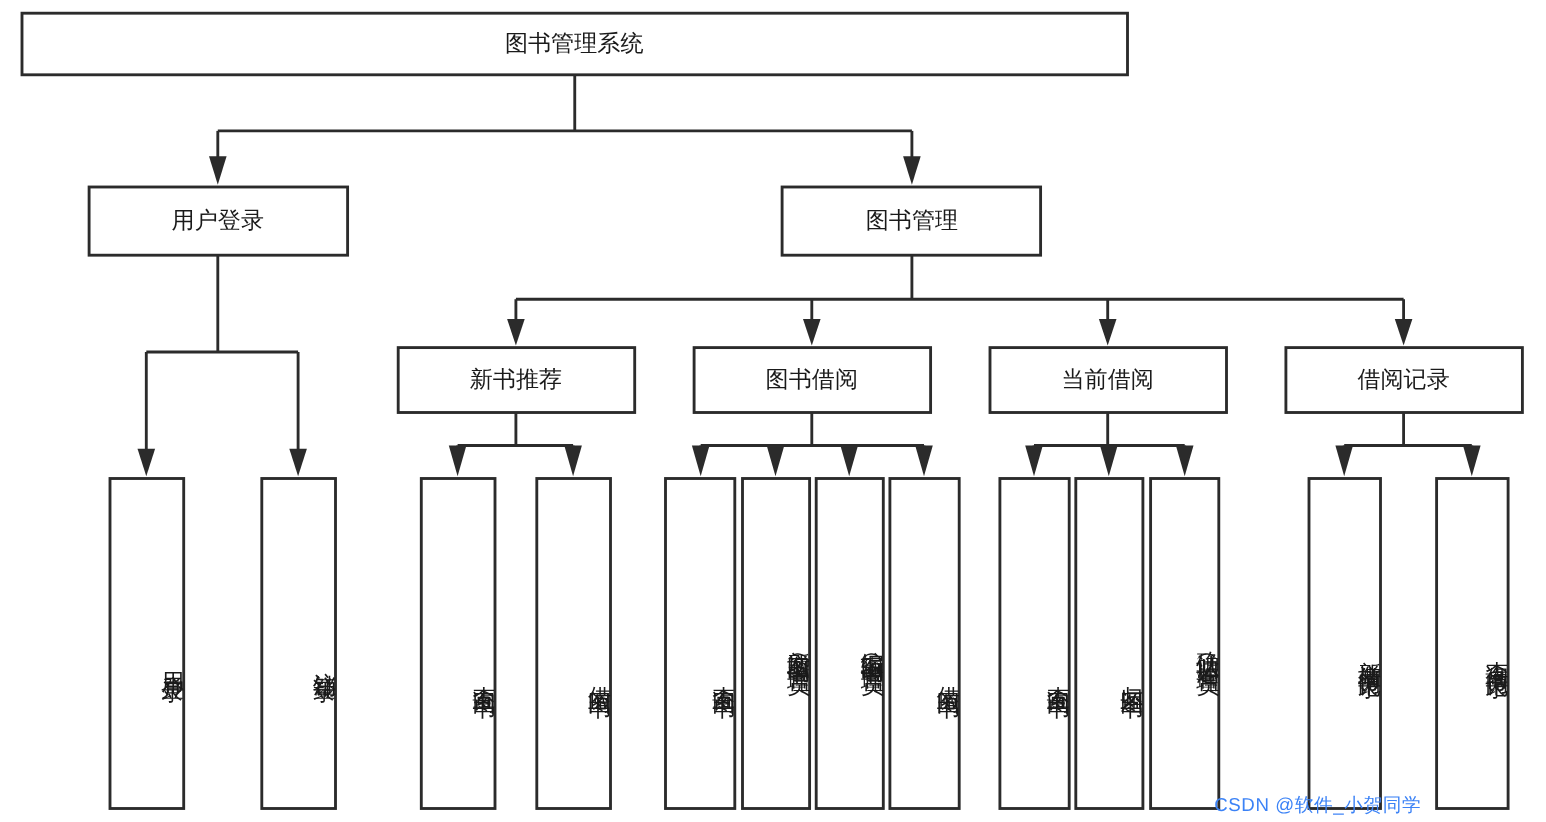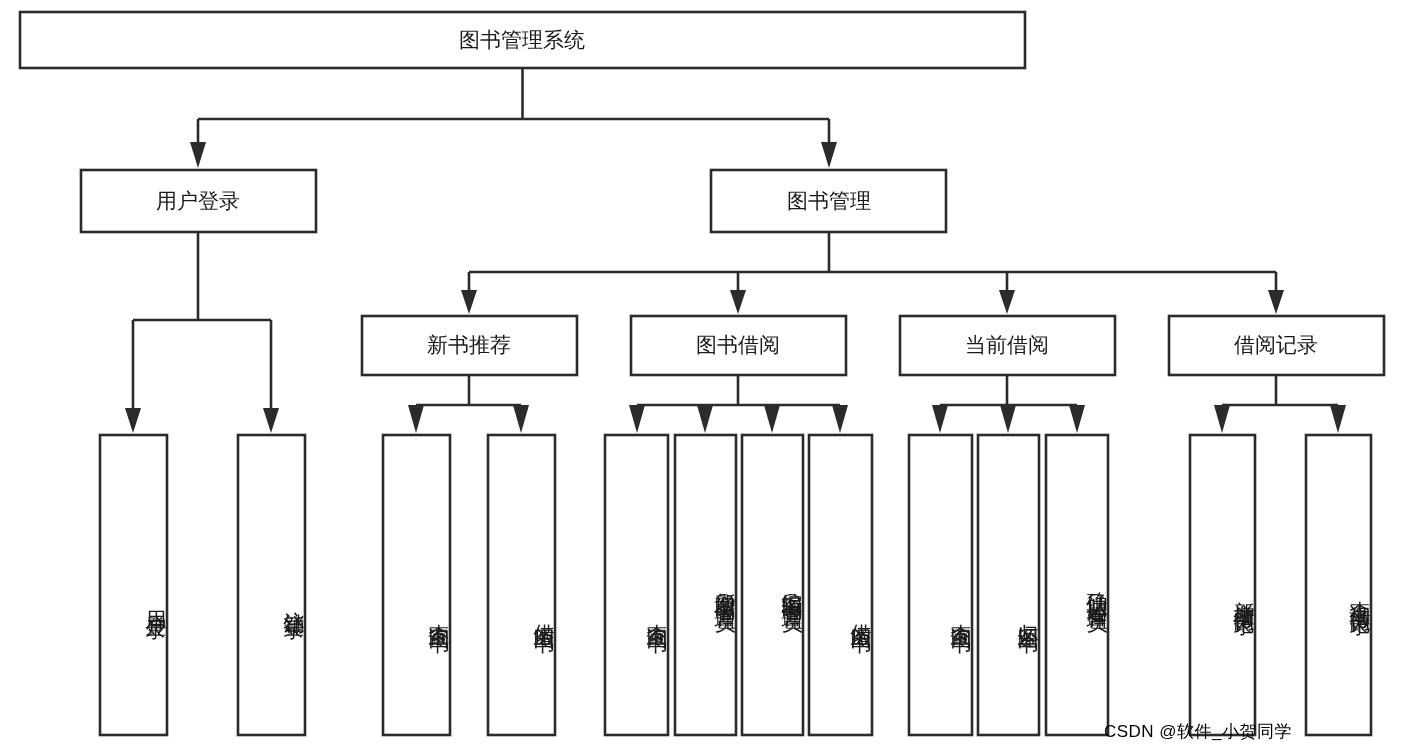--- a/index.html
+++ b/index.html
@@ -63,21 +63,21 @@
     justify-content: center;
     text-align: left;
     pointer-events: none;
   }
   .watermark {
     position: absolute;
     right: 8px;
     bottom: 4px;
     font-family: "Liberation Sans", "DejaVu Sans", sans-serif;
     font-size: 17px;
-    color: #000000;
+    color: #3b82f6;
     letter-spacing: 0.5px;
     white-space: nowrap;
   }
 </style>
 </head>
 <body>
 
 <div id="diagram-root">
 
   <svg class="diagram-canvas" viewBox="0 0 1405 747" xmlns="http://www.w3.org/2000/svg">

